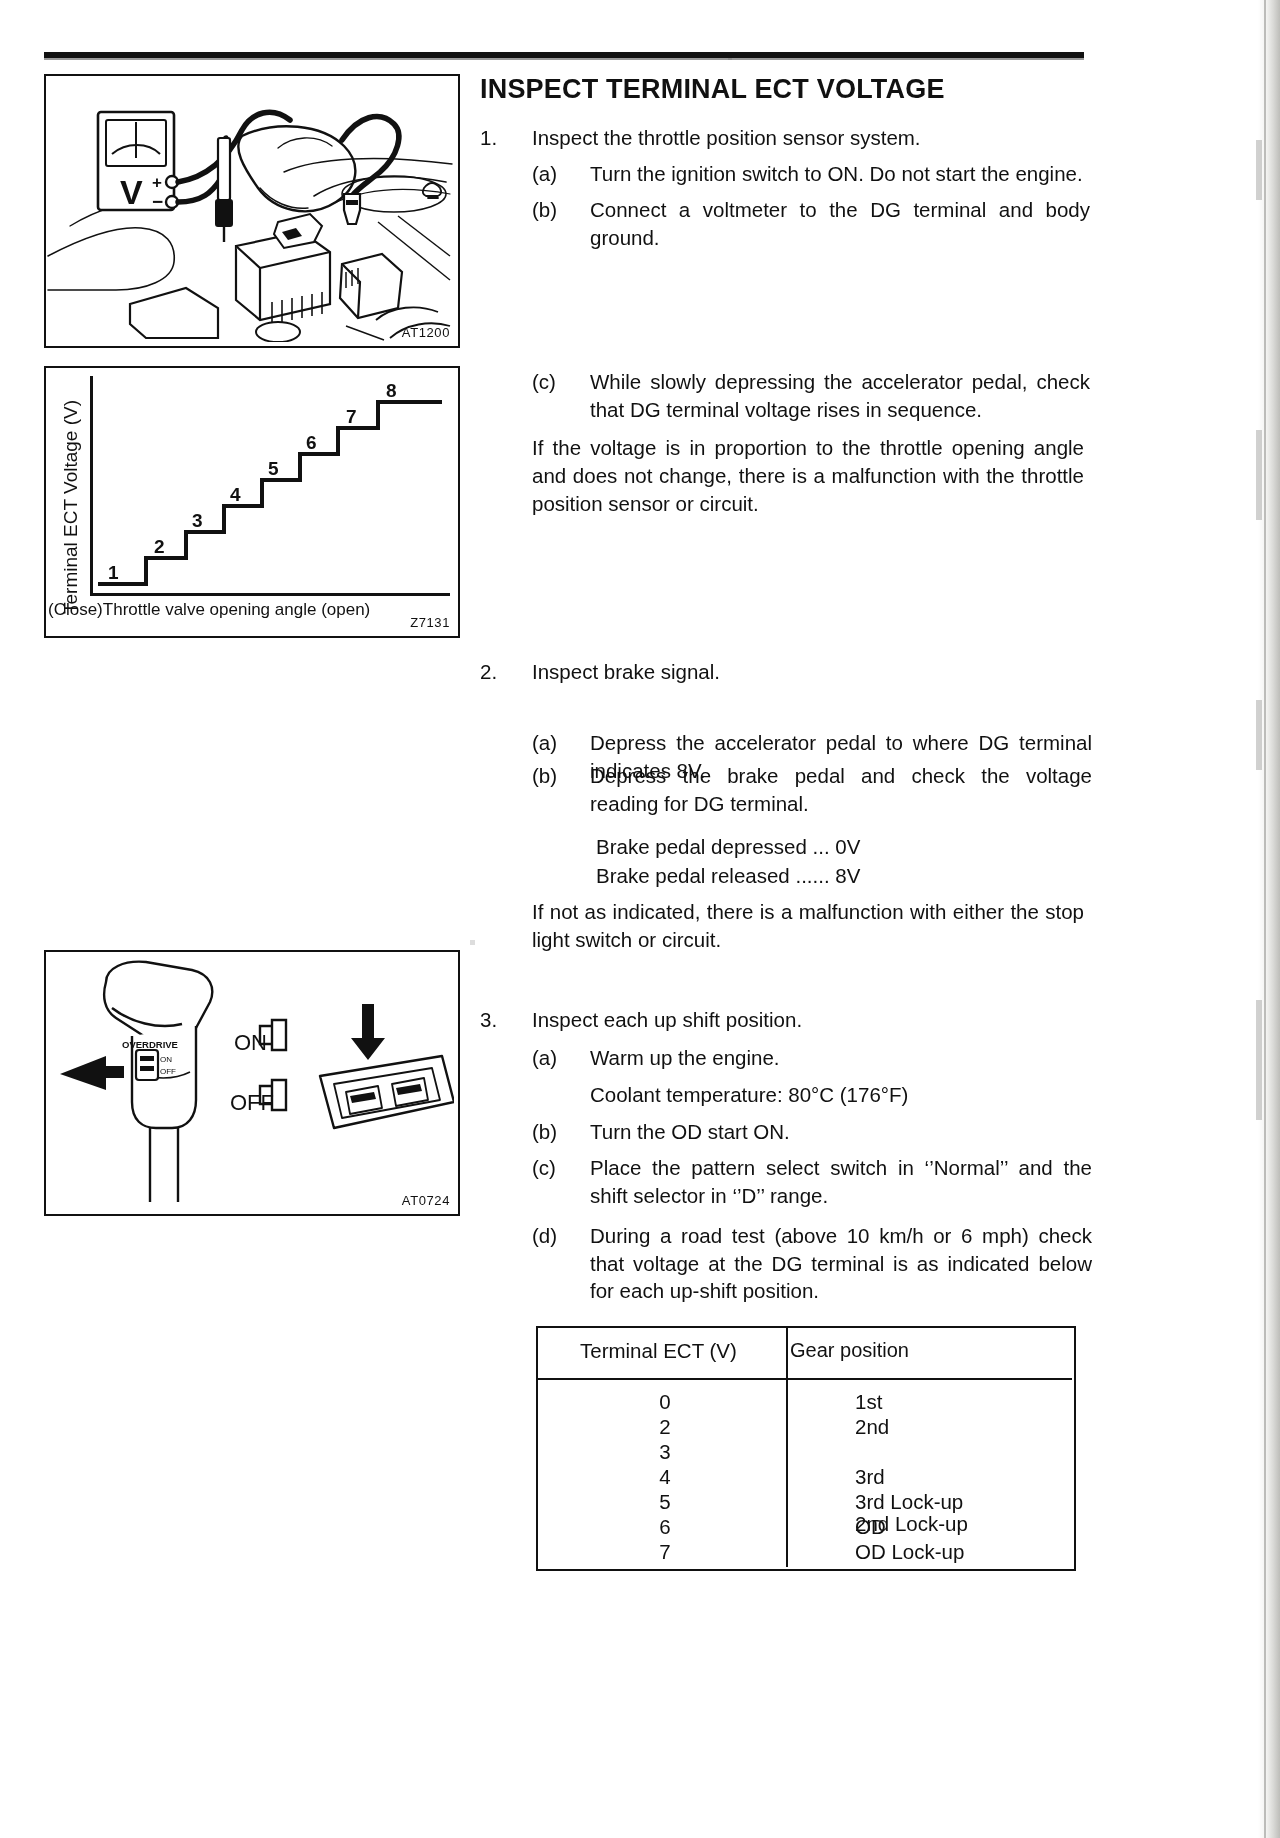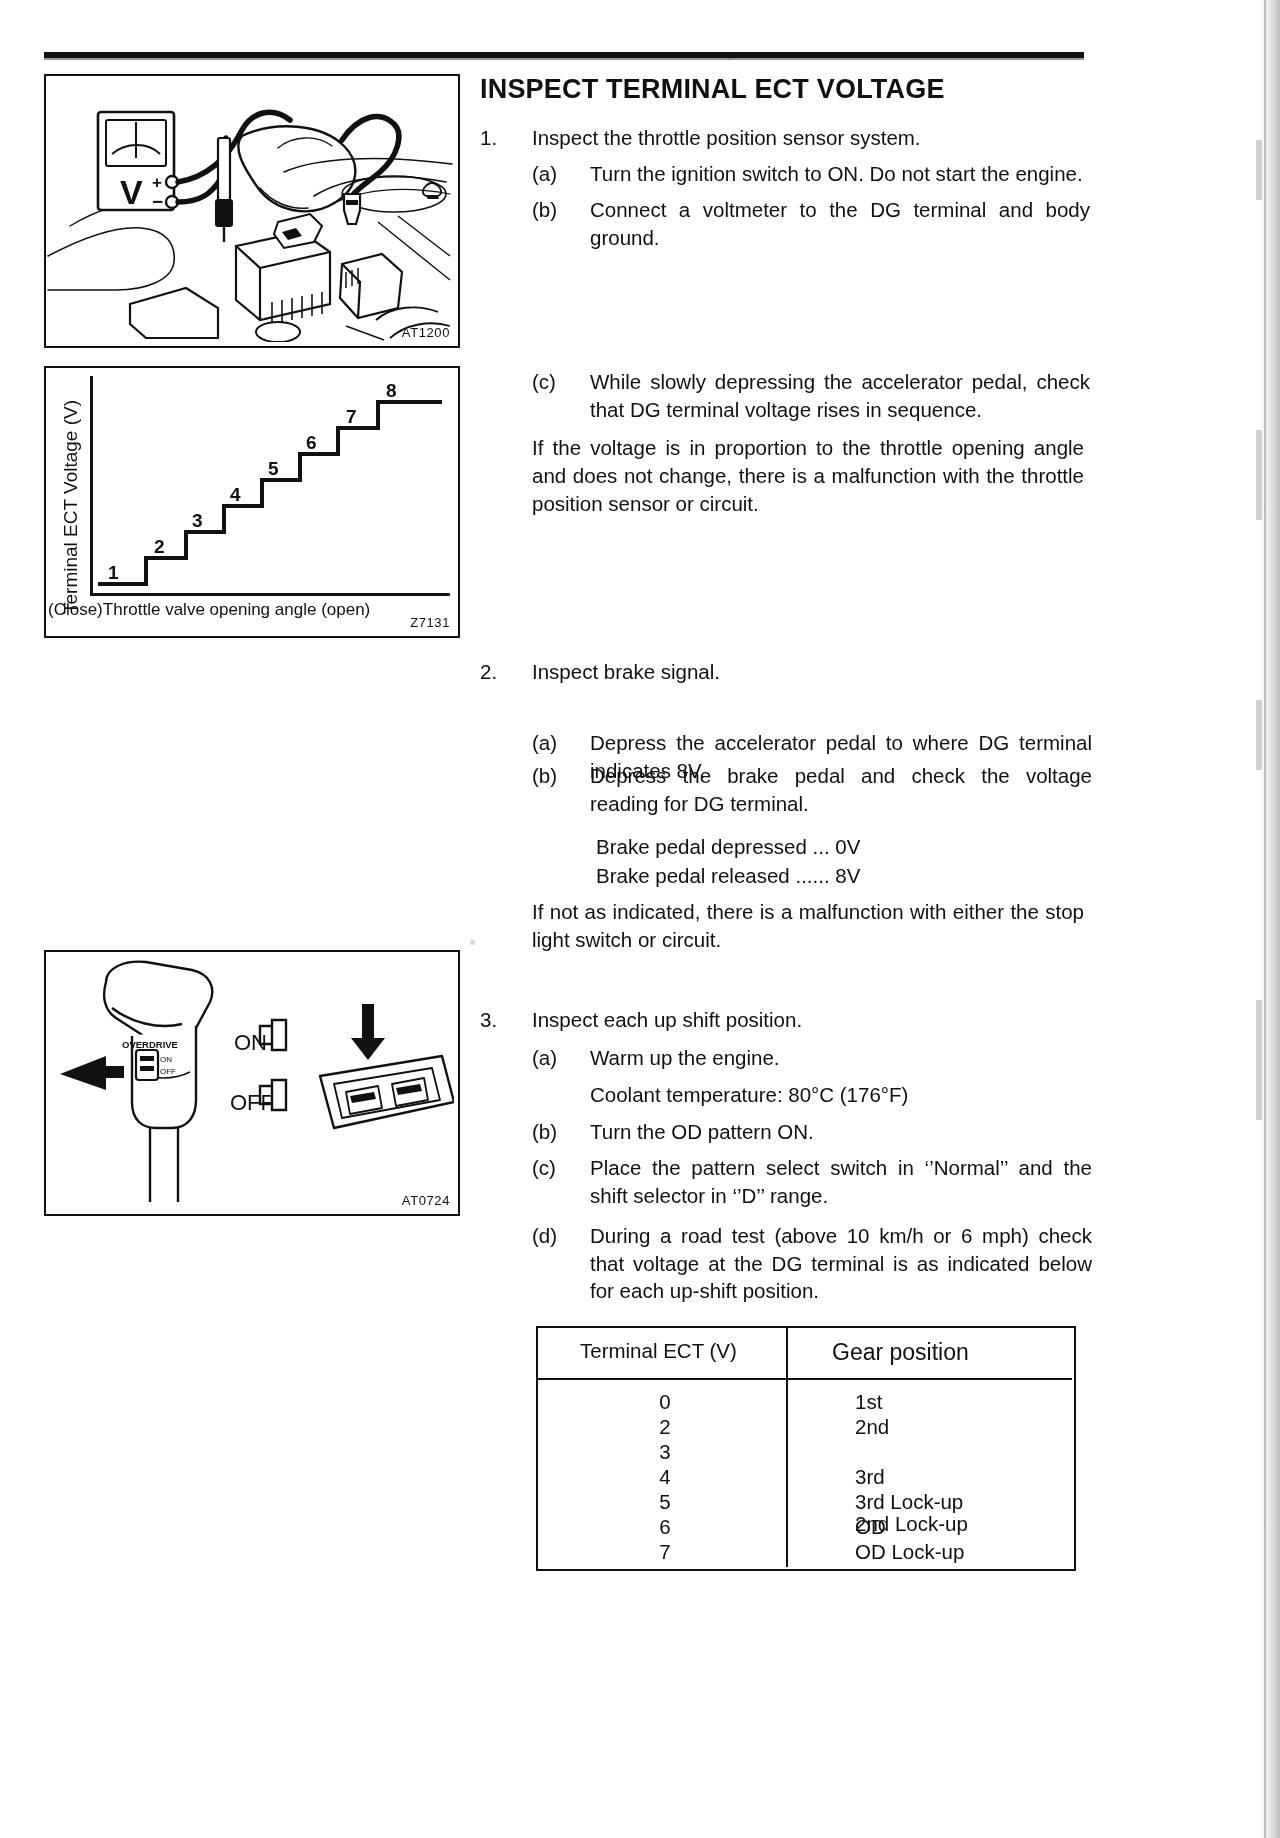--- a/index.html
+++ b/index.html
@@ -362,42 +362,42 @@
       <span class="sub-lbl" style="left:52px;">(a)</span>
       <div class="body-l2" style="width:502px;">Warm up the engine.</div>
     </div>
   </div>
   <div class="blk" style="left:480px;top:1080px;">
     <div class="spec" style="margin-left:110px;">Coolant temperature:   80°C (176°F)</div>
   </div>
   <div class="blk" style="left:480px;top:1118px;">
     <div class="step">
       <span class="sub-lbl" style="left:52px;">(b)</span>
-      <div class="body-l2" style="width:502px;">Turn the OD pattern ON.</div>
+      <div class="body-l2" style="width:502px;">Turn the OD start ON.</div>
     </div>
   </div>
   <div class="blk" style="left:480px;top:1154px;">
     <div class="step">
       <span class="sub-lbl" style="left:52px;">(c)</span>
       <div class="body-l2 just" style="width:502px;">Place the pattern select switch in ‘’Normal’’ and the shift selector in ‘’D’’ range.</div>
     </div>
   </div>
   <div class="blk" style="left:480px;top:1222px;">
     <div class="step">
       <span class="sub-lbl" style="left:52px;">(d)</span>
       <div class="body-l2 just" style="width:502px;">During a road test (above 10 km/h or 6 mph) check that voltage at the DG terminal is as indicated below for each up-shift position.</div>
     </div>
   </div>
 
   <div style="position: absolute; left: 536px; top: 1326px; width: 536px; height: 241px; border: 2px solid rgb(17, 17, 17); background: rgb(255, 255, 255);"></div>
   <div style="position: absolute; left: 786px; top: 1326px; width: 2px; height: 241px; background: rgb(17, 17, 17);"></div>
   <div style="position:absolute;left:536px;top:1378px;width:536px;height:2px;background:#111;"></div>
 
   <div style="position:absolute;left:580px;top:1339px;font-size:20.5px;">Terminal ECT (V)</div>
-  <div style="position:absolute;left:832px;top:1339px;font-size:23px;">Gear position</div>
+  <div style="position:absolute;left:790px;top:1339px;font-size:20px;">Gear position</div>
 
   <div class="gt-v" style="left:645px;top:1390px;">0</div>
   <div class="gt-g" style="left:855px;top:1390px;">1st</div>
 
   <div class="gt-v" style="left:645px;top:1415px;">2</div>
   <div class="gt-g" style="left:855px;top:1415px;">2nd</div>
 
   <div class="gt-v" style="left:645px;top:1440px;">3</div>
   <div class="gt-g" style="left:855px;top:1512px;">2nd Lock-up</div>
 

